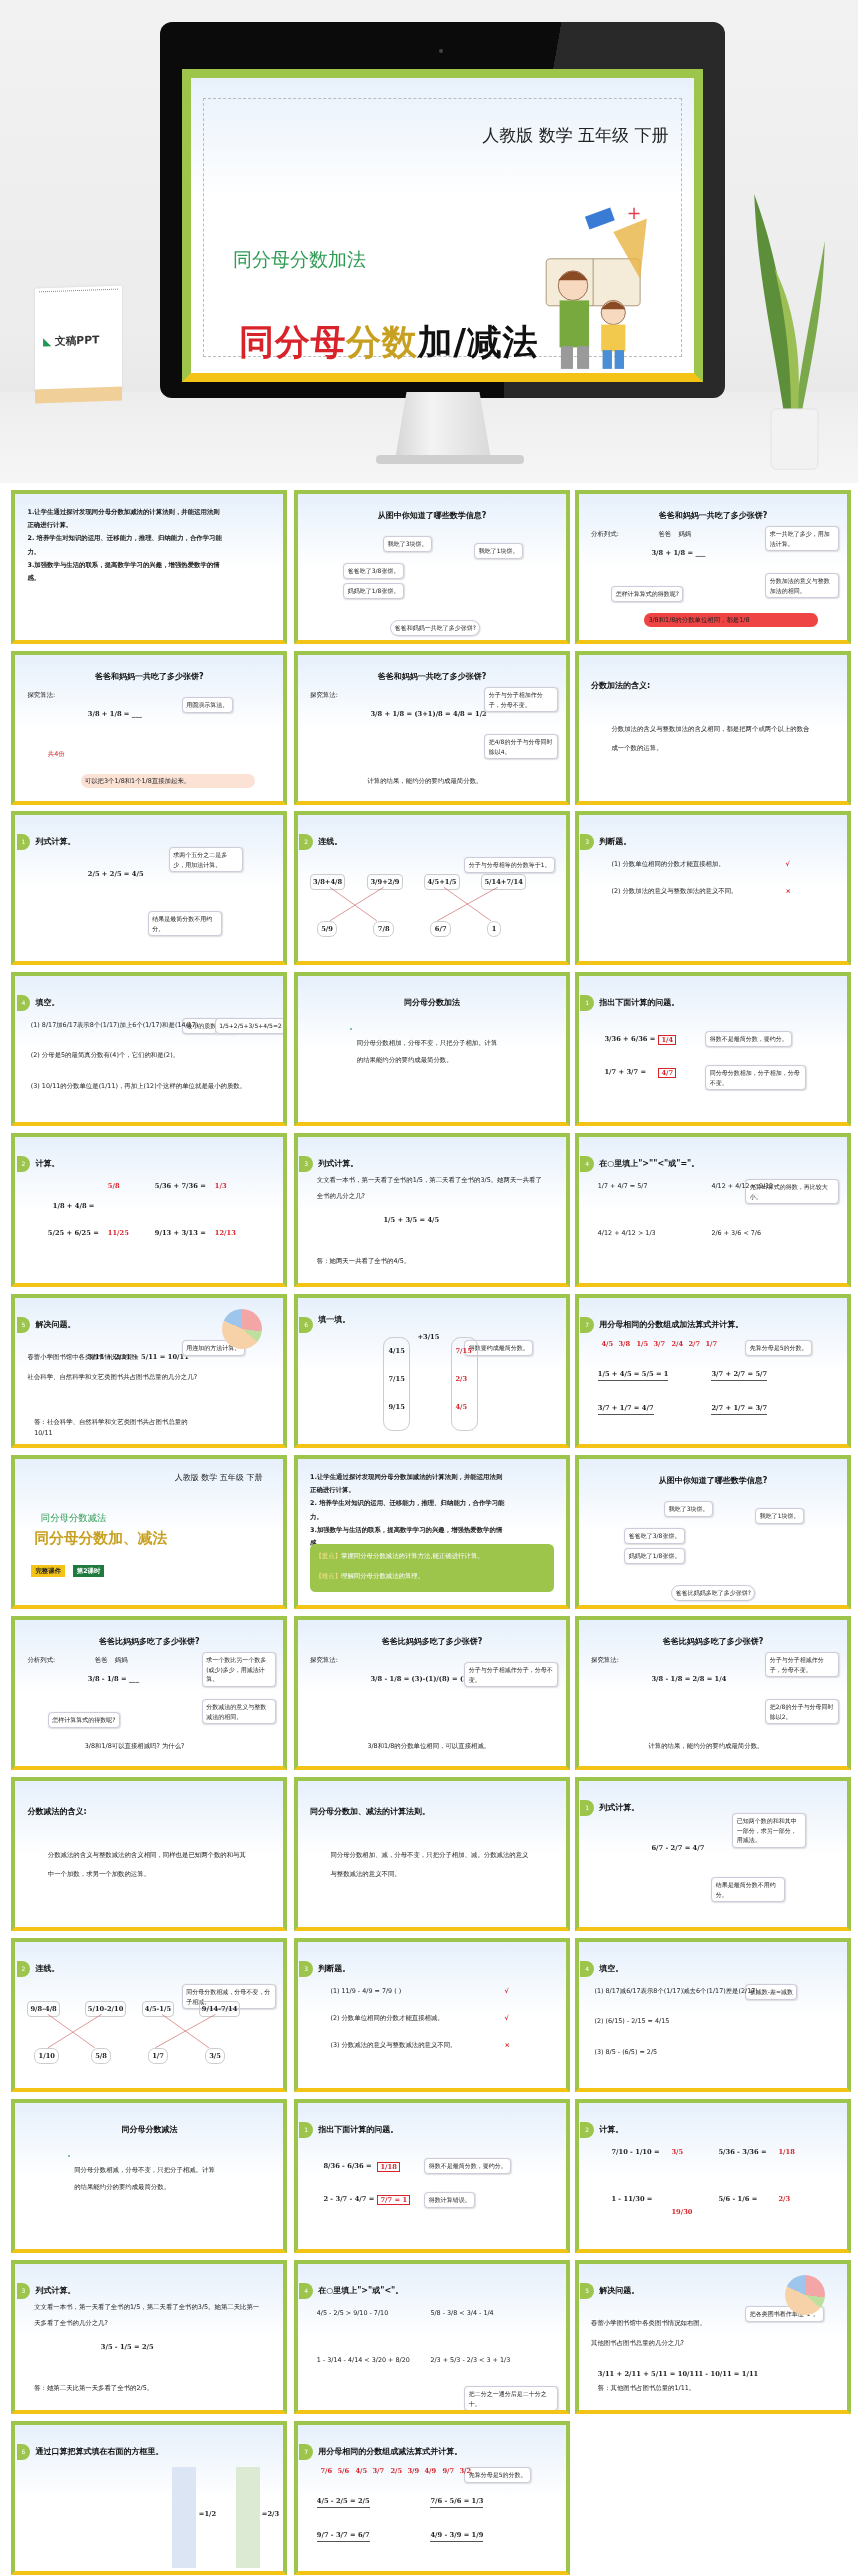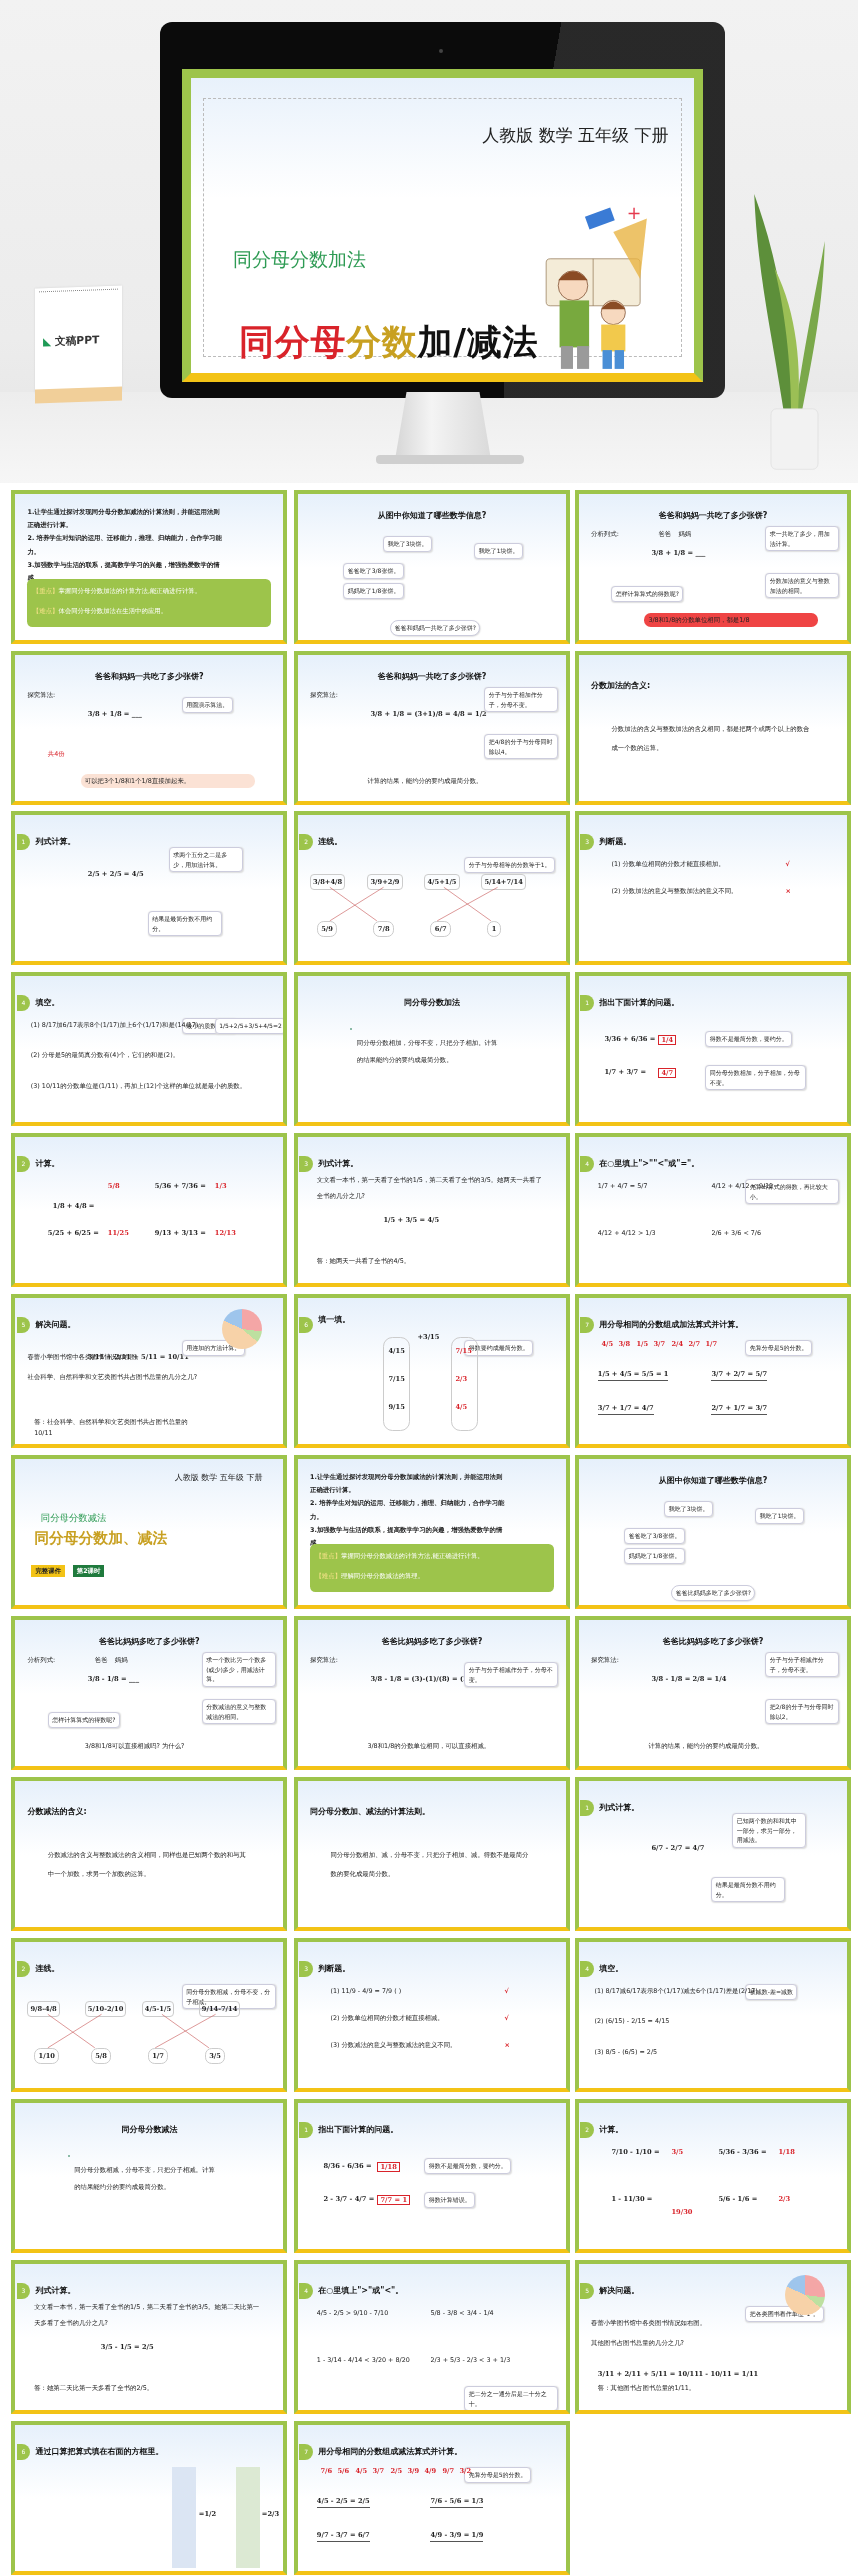--- a/index.html
+++ b/index.html
@@ -96,24 +96,20 @@
 
 <div id="grid">
     <div class="slide" style="left: 11.4px; top: 490px;">
       <div class="inner">
         <div class="tx" style="left: 6.7px; top: 5.4px; font-weight: bold;">1.让学生通过探讨发现同分母分数加减法的计算法则，并能运用法则</div>
         <div class="tx" style="left: 6.7px; top: 19px; font-weight: bold;">正确进行计算。</div>
         <div class="tx" style="left: 6.7px; top: 32px; font-weight: bold;">2. 培养学生对知识的运用、迁移能力，推理、归纳能力，合作学习能</div>
         <div class="tx" style="left: 6.7px; top: 46px; font-weight: bold;">力。</div>
         <div class="tx" style="left: 6.7px; top: 59px; font-weight: bold;">3.加强数学与生活的联系，提高数学学习的兴趣，增强热爱数学的情</div>
         <div class="tx" style="left: 6.7px; top: 72px; font-weight: bold;">感。</div>
-        <div class="greenbox">
-          <div class="tx" style="left: 5.4px; top: 5.4px;"><span style="color: rgb(247, 226, 138);">【重点】</span><span>掌握同分母分数加法的计算方法,能正确进行计算。</span></div>
-          <div class="tx" style="left: 5.4px; top: 25.5px;"><span style="color: rgb(247, 226, 138);">【难点】</span><span>体会同分母分数加法在生活中的应用。</span></div>
-        </div>
       </div>
     </div>
     <div class="slide" style="left: 294px; top: 490px;">
       <div class="inner">
         <div class="st" style="left: 0px; top: 10.7px; width: 100%; text-align: center;">从图中你知道了哪些数学信息?</div>
         <div class="figure" style="left: 94px; top: 47px;"></div>
         <div class="bubble" style="left: 80px; top: 37px;">我吃了3块饼。</div>
         <div class="bubble" style="left: 171px; top: 44px;">我吃了1块饼。</div>
         <div class="bubble" style="left: 40px; top: 64px;">爸爸吃了3/8张饼。</div>
         <div class="bubble" style="left: 40px; top: 84px;">妈妈吃了1/8张饼。</div>
@@ -379,21 +375,21 @@
     </div>
     <div class="slide" style="left: 11.4px; top: 1777px;">
       <div class="inner">
         <div class="st" style="left: 6.7px; top: 20px;">分数减法的含义:</div>
         <div class="tx wrap" style="left: 27px; top: 60px; width: 201px; line-height: 19px;">分数减法的含义与整数减法的含义相同，同样也是已知两个数的和与其中一个加数，求另一个加数的运算。</div>
       </div>
     </div>
     <div class="slide" style="left: 294px; top: 1777px;">
       <div class="inner">
         <div class="st" style="left: 6.7px; top: 20px;">同分母分数加、减法的计算法则。</div>
-        <div class="tx wrap" style="left: 27px; top: 60px; width: 201px; line-height: 19px;">同分母分数相加、减，分母不变，只把分子相加、减。得数不是最简分数的要化成最简分数。</div>
+        <div class="tx wrap" style="left: 27px; top: 60px; width: 201px; line-height: 19px;">同分母分数相加、减，分母不变，只把分子相加、减。分数减法的意义与整数减法的意义不同。</div>
       </div>
     </div>
     <div class="slide" style="left: 575px; top: 1777px;">
       <div class="inner">
         <div class="num">1</div>
         <div class="st" style="left: 14.8px; top: 16px;">列式计算。</div>
         <div class="expr" style="left: 67px; top: 58px;">6/7 - 2/7 = 4/7</div>
         <div class="bubble" style="left: 148px; top: 27px; width: 74px; white-space: normal;">已知两个数的和和其中一部分，求另一部分，用减法。</div>
         <div class="bubble" style="left: 127px; top: 91px; width: 74px; white-space: normal;">结果是最简分数不用约分。</div>
       </div>

